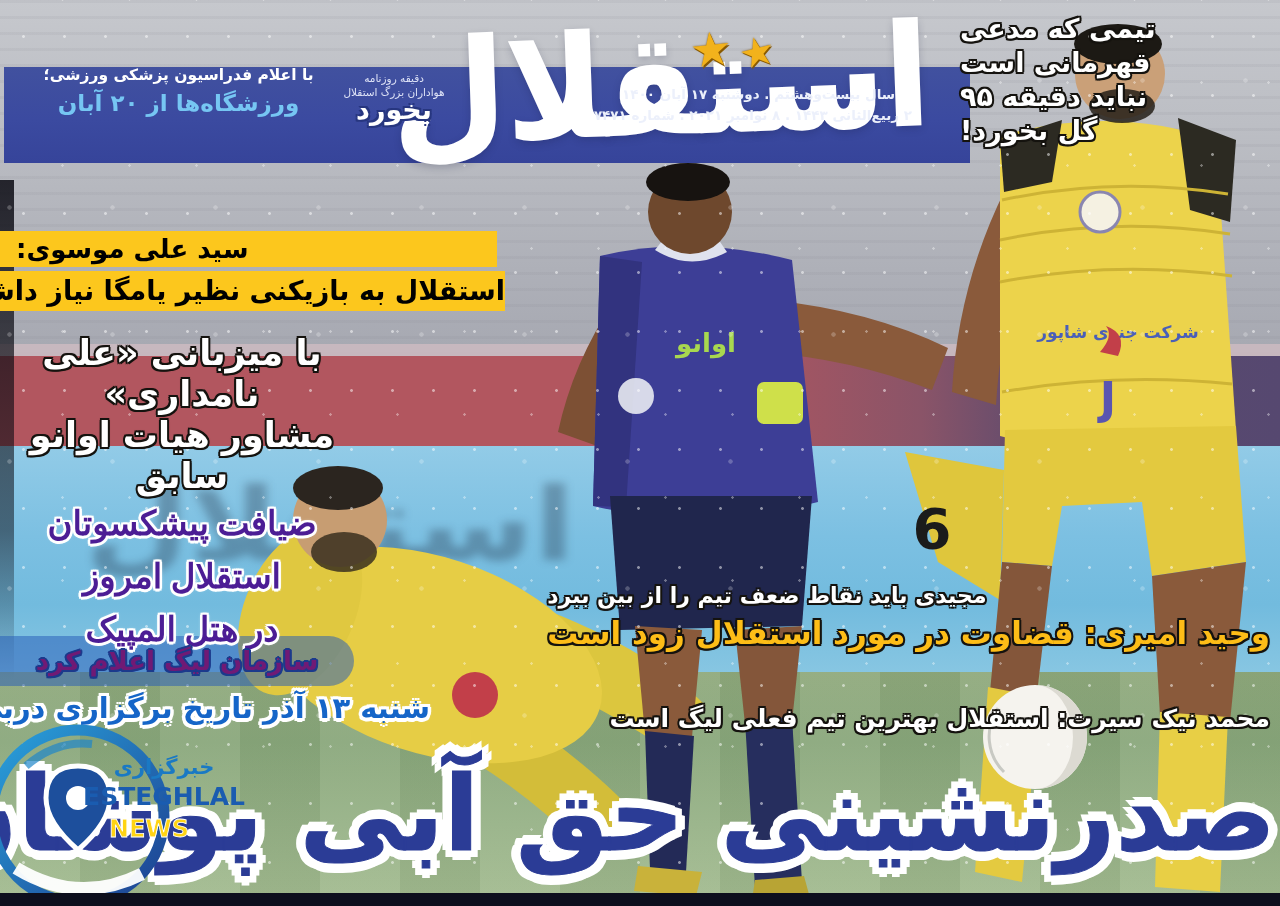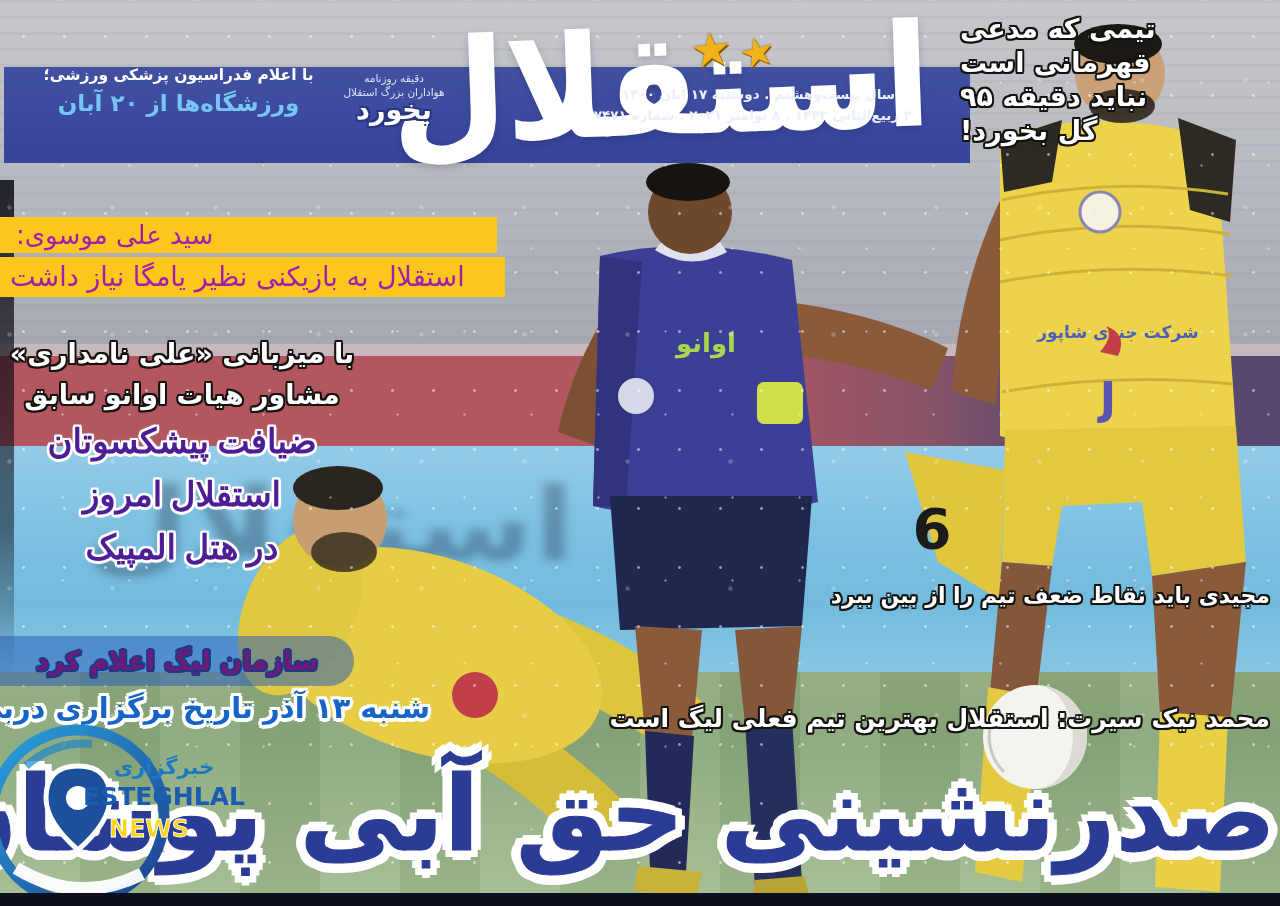--- a/index.html
+++ b/index.html
@@ -60,26 +60,26 @@
     2px 2px 0 #fff,-2px 2px 0 #fff,2px -2px 0 #fff,-2px -2px 0 #fff,0 0 4px #fff;}
   .o-white-thick{text-shadow:3.5px 0 0 #fff,-3.5px 0 0 #fff,0 3.5px 0 #fff,0 -3.5px 0 #fff,
     2.6px 2.6px 0 #fff,-2.6px 2.6px 0 #fff,2.6px -2.6px 0 #fff,-2.6px -2.6px 0 #fff,0 0 5px #fff;}
   .o-blue{text-shadow:2px 0 0 #1c3a8c,-2px 0 0 #1c3a8c,0 2px 0 #1c3a8c,0 -2px 0 #1c3a8c,
     1.5px 1.5px 0 #1c3a8c,-1.5px 1.5px 0 #1c3a8c,1.5px -1.5px 0 #1c3a8c,-1.5px -1.5px 0 #1c3a8c;}
   
   .tr-block{right:8px;top:12px;width:312px;z-index:12;text-align:left;direction:rtl;
     font-weight:bold;font-size:27px;line-height:34px;color:#fff;text-align:left;}
   .tr-block div{text-align:left;}
   .tr-block .k{color:#f3b71d;}
-  .strip{left:0;z-index:12;background:#fcc71d;color:#a21caf;font-weight:normal;
-    box-sizing:border-box;padding-left:12px;white-space:nowrap;direction:rtl;}
+  .strip{left:0;z-index:12;background:#fcc71d;color:#000000;font-weight:bold;
+    box-sizing:border-box;padding-left:12px;white-space:nowrap;direction:rtl;margin-top:14px;}
   .strip1{top:217px;width:497px;height:36px;font-size:26px;line-height:36px;text-align:left;padding-left:16px;}
   .strip2{top:257px;width:505px;height:40px;font-size:27px;line-height:40px;text-align:left;padding-left:10px;}
   .pish{left:4px;top:333px;width:356px;z-index:12;text-align:center;font-weight:bold;}
-  .pish .w{font-size:27px;line-height:41px;color:#fff;}
+  .pish .w{font-size:35px;line-height:41px;color:#fff;}
   .pish .b{font-size:34px;line-height:53px;color:#4c1d95;font-family:Liberation Serif, serif;}
   .amiri{right:10px;top:580px;z-index:12;text-align:left;font-weight:bold;white-space:nowrap;}
   .amiri .k{font-size:22px;line-height:31px;color:#fff;}
   .amiri .h{font-size:31px;line-height:44px;color:#fdbd17;}
   .derby-band{left:0;top:636px;width:354px;height:50px;z-index:11;
     background:rgba(38,92,185,.52);border-radius:0 26px 26px 0;}
   .derby-k{left:0;top:636px;width:354px;height:50px;z-index:12;text-align:center;
     font-size:26px;font-weight:bold;color:#701a75;line-height:50px;}
   .derby-h{left:0;top:686px;width:430px;z-index:12;text-align:center;
     font-size:29px;font-weight:bold;color:#1565c8;line-height:44px;white-space:nowrap;}
@@ -207,20 +207,21 @@
   <div class="abs pish">
     <div class="w o-black">با میزبانی «علی نامداری»</div>
     <div class="w o-black">مشاور هیات اوانو سابق</div>
     <div class="b o-white">ضیافت پیشکسوتان</div>
     <div class="b o-white">استقلال امروز</div>
     <div class="b o-white">در هتل المپیک</div>
   </div>
 
   <div class="abs amiri">
     <div class="k o-black">مجیدی باید نقاط ضعف تیم را از بین ببرد</div>
+    <div class="h o-black">وحید امیری: قضاوت در مورد استقلال زود است</div>
   </div>
 
   <div class="abs derby-band"></div>
   <div class="abs derby-k o-blue">سازمان لیگ اعلام کرد</div>
   <div class="abs derby-h o-white-thick">شنبه ۱۳ آذر تاریخ برگزاری دربی</div>
 
   <div class="abs niksirat o-black">محمد نیک سیرت: استقلال بهترین تیم فعلی لیگ است</div>
 
   <div class="abs main-hl">صدرنشینی حق آبی پوشان است</div>
 

